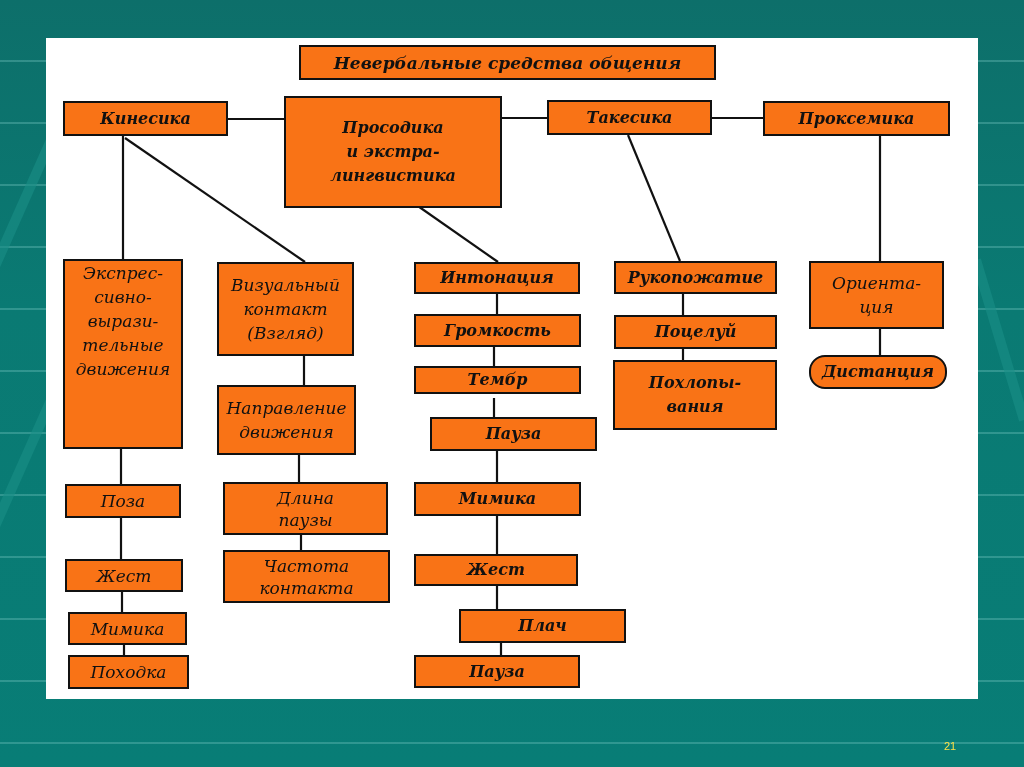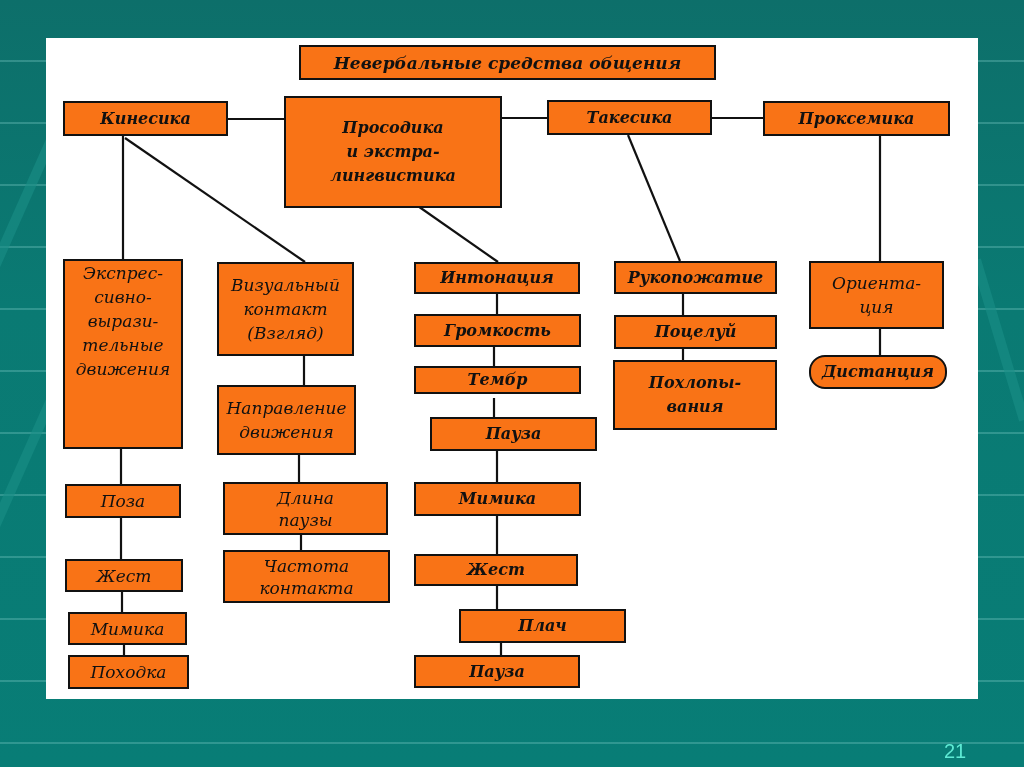--- a/index.html
+++ b/index.html
@@ -30,21 +30,21 @@
     position: absolute; box-sizing: border-box;
     border: 2.5px solid #111;
     background: #f97316;
     display: flex; align-items: center; justify-content: center; text-align: center;
     font-style: italic; font-weight: bold; font-size: 16px; line-height: 24px;
     color: #111; white-space: pre-line;
   }
   .box.light { font-weight: normal; font-size: 17px; line-height: 24px; }
   .page-num {
     position: absolute; left: 944px; top: 740px;
-    font-family: "Liberation Sans", sans-serif; font-size: 20px; color: #5eead4;
+    font-family: "Liberation Sans", sans-serif; font-size: 11px; color: #fde047;
   }
 </style>
 </head>
 <body>
 
 <div class="bg-stripes"></div>
 <div class="bg-diag">
   <svg width="60" height="767">
     <line x1="60" y1="120" x2="-20" y2="300" stroke="#1a8f87" stroke-width="10" opacity="0.6"></line>
     <line x1="60" y1="380" x2="-20" y2="560" stroke="#1a8f87" stroke-width="10" opacity="0.6"></line>

